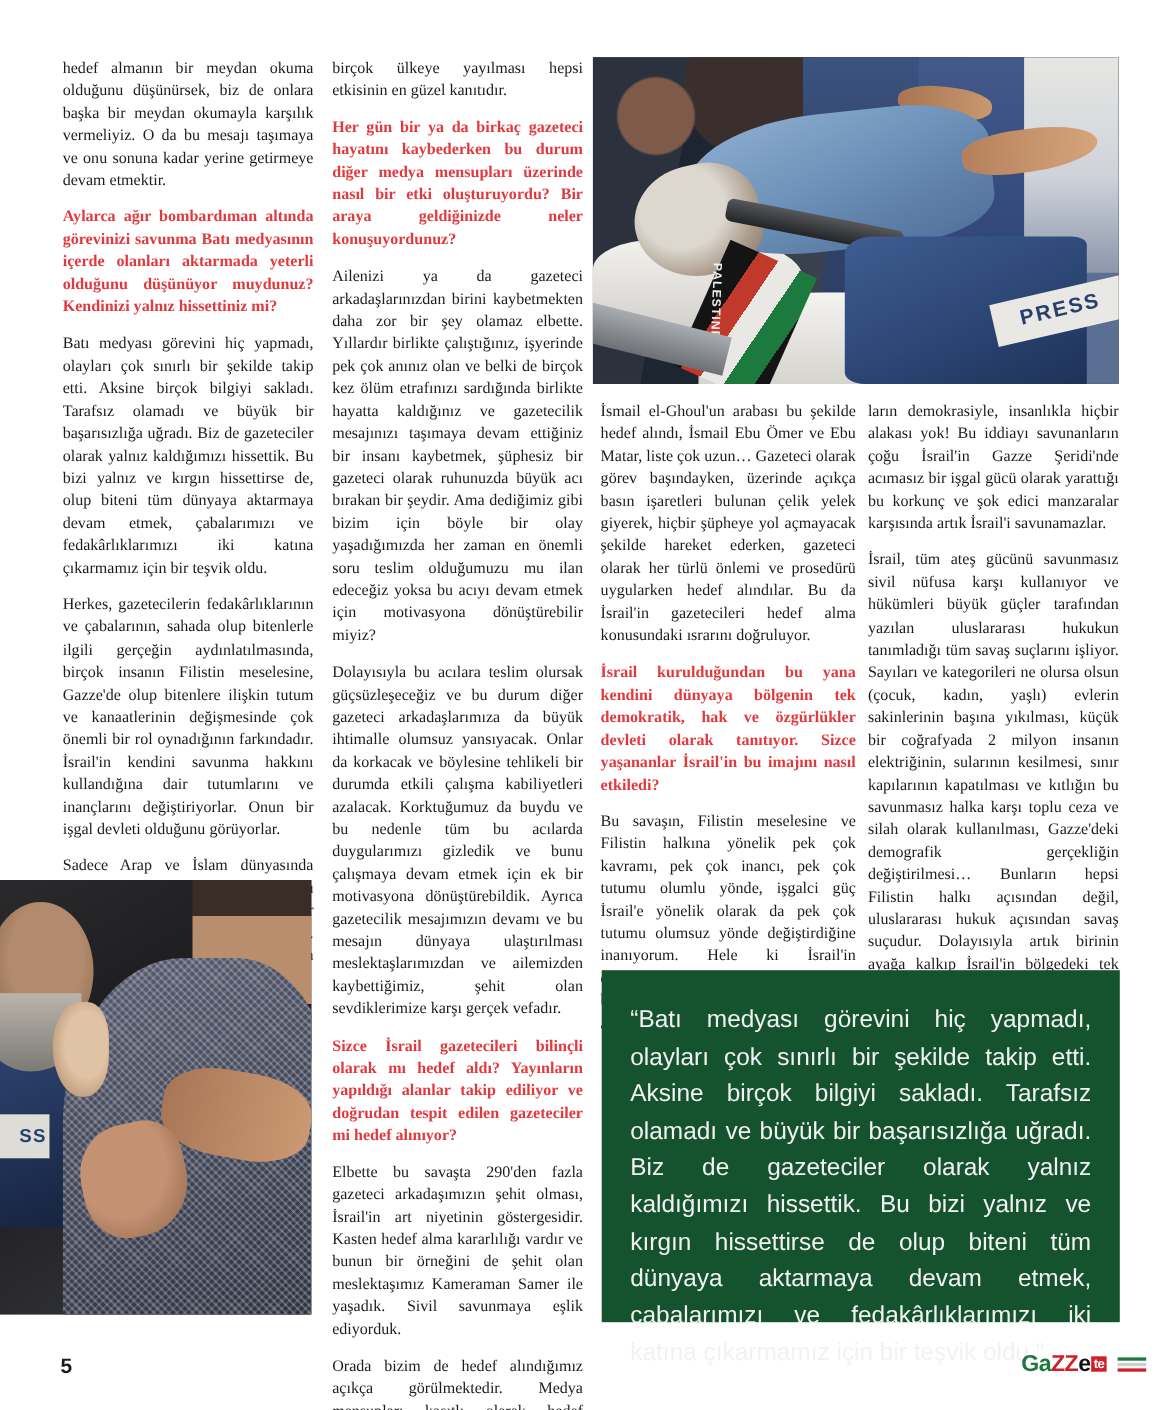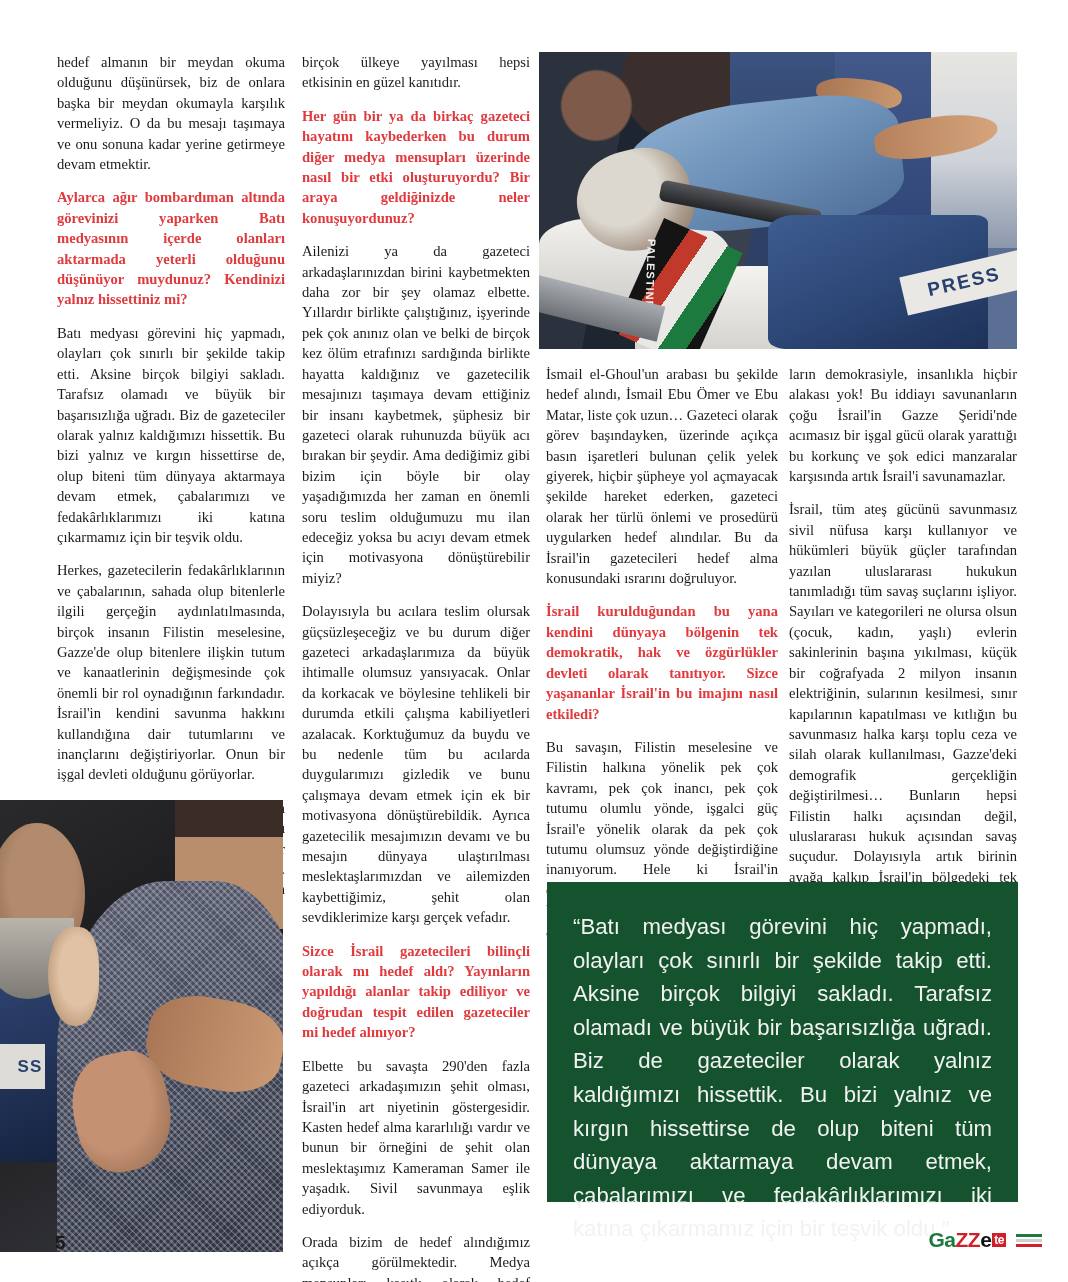--- a/index.html
+++ b/index.html
@@ -145,21 +145,21 @@
     transform: rotate(11deg);
   }
   #photo-stretcher .rail {
     position: absolute; left: -2%; top: 80%; width: 28%; height: 12%;
     background: linear-gradient(180deg, #a9adb2, #6d7176);
     transform: rotate(14deg);
   }
 
   
   #photo-embrace {
-    left: 0px; top: 800px; width: 283px; height: 452px;
+    left: 0px; top: 800px; width: 283px; height: 395px;
   }
   #photo-embrace .bg {
     position: absolute; inset: 0;
     background: linear-gradient(150deg, #2a2a2c 0%, #1b1b1d 40%, #3a3b40 100%);
   }
   #photo-embrace .man-head {
     position: absolute; left: -4%; top: 5%; width: 34%; height: 32%;
     background: radial-gradient(ellipse at 55% 40%, #b28a6d 0 45%, #7d5c44 100%);
     border-radius: 50%;
   }
@@ -265,21 +265,21 @@
   #brand-logo .bars .b-white { background: #cfcfcf; }
   #brand-logo .bars .b-red { background: #d02027; }
 </style>
 </head>
 <body>
 
 <div class="page">
 
   <div class="col" id="col1">
     <p>hedef almanın bir meydan okuma olduğunu düşünürsek, biz de onlara başka bir meydan okumayla karşılık vermeliyiz. O da bu mesajı taşımaya ve onu sonuna kadar yerine getirmeye devam etmektir.</p>
-    <p class="q">Aylarca ağır bombardıman altında görevinizi yaparken Batı medyasının içerde olanları aktarmada yeterli olduğunu düşünüyor muydunuz? Kendinizi yalnız hissettiniz mi?</p>
+    <p class="q">Aylarca ağır bombardıman altında görevinizi savunma Batı medyasının içerde olanları aktarmada yeterli olduğunu düşünüyor muydunuz? Kendinizi yalnız hissettiniz mi?</p>
     <p>Batı medyası görevini hiç yapmadı, olayları çok sınırlı bir şekilde takip etti. Aksine birçok bilgiyi sakladı. Tarafsız olamadı ve büyük bir başarısızlığa uğradı. Biz de gazeteciler olarak yalnız kaldığımızı hissettik. Bu bizi yalnız ve kırgın hissettirse de, olup biteni tüm dünyaya aktarmaya devam etmek, çabalarımızı ve fedakârlıklarımızı iki katına çıkarmamız için bir teşvik oldu.</p>
     <p>Herkes, gazetecilerin fedakârlıklarının ve çabalarının, sahada olup bitenlerle ilgili gerçeğin aydınlatılmasında, birçok insanın Filistin meselesine, Gazze'de olup bitenlere ilişkin tutum ve kanaatlerinin değişmesinde çok önemli bir rol oynadığının farkındadır. İsrail'in kendini savunma hakkını kullandığına dair tutumlarını ve inançlarını değiştiriyorlar. Onun bir işgal devleti olduğunu görüyorlar.</p>
     <p>Sadece Arap ve İslam dünyasında değil, Batı dünyasında da, bu ülkelerdeki kamuoyu dramatik bir şekilde değişmeye başladı. Amerika'daki üniversitelerin ayaklanması ve bunun</p>
   </div>
 
   <div class="col" id="col2">
     <p>birçok ülkeye yayılması hepsi etkisinin en güzel kanıtıdır.</p>
     <p class="q">Her gün bir ya da birkaç gazeteci hayatını kaybederken bu durum diğer medya mensupları üzerinde nasıl bir etki oluşturuyordu? Bir araya geldiğinizde neler konuşuyordunuz?</p>
     <p>Ailenizi ya da gazeteci arkadaşlarınızdan birini kaybetmekten daha zor bir şey olamaz elbette. Yıllardır birlikte çalıştığınız, işyerinde pek çok anınız olan ve belki de birçok kez ölüm etrafınızı sardığında birlikte hayatta kaldığınız ve gazetecilik mesajınızı taşımaya devam ettiğiniz bir insanı kaybetmek, şüphesiz bir gazeteci olarak ruhunuzda büyük acı bırakan bir şeydir. Ama dediğimiz gibi bizim için böyle bir olay yaşadığımızda her zaman en önemli soru teslim olduğumuzu mu ilan edeceğiz yoksa bu acıyı devam etmek için motivasyona dönüştürebilir miyiz?</p>
     <p>Dolayısıyla bu acılara teslim olursak güçsüzleşeceğiz ve bu durum diğer gazeteci arkadaşlarımıza da büyük ihtimalle olumsuz yansıyacak. Onlar da korkacak ve böylesine tehlikeli bir durumda etkili çalışma kabiliyetleri azalacak. Korktuğumuz da buydu ve bu nedenle tüm bu acılarda duygularımızı gizledik ve bunu çalışmaya devam etmek için ek bir motivasyona dönüştürebildik. Ayrıca gazetecilik mesajımızın devamı ve bu mesajın dünyaya ulaştırılması meslektaşlarımızdan ve ailemizden kaybettiğimiz, şehit olan sevdiklerimize karşı gerçek vefadır.</p>

